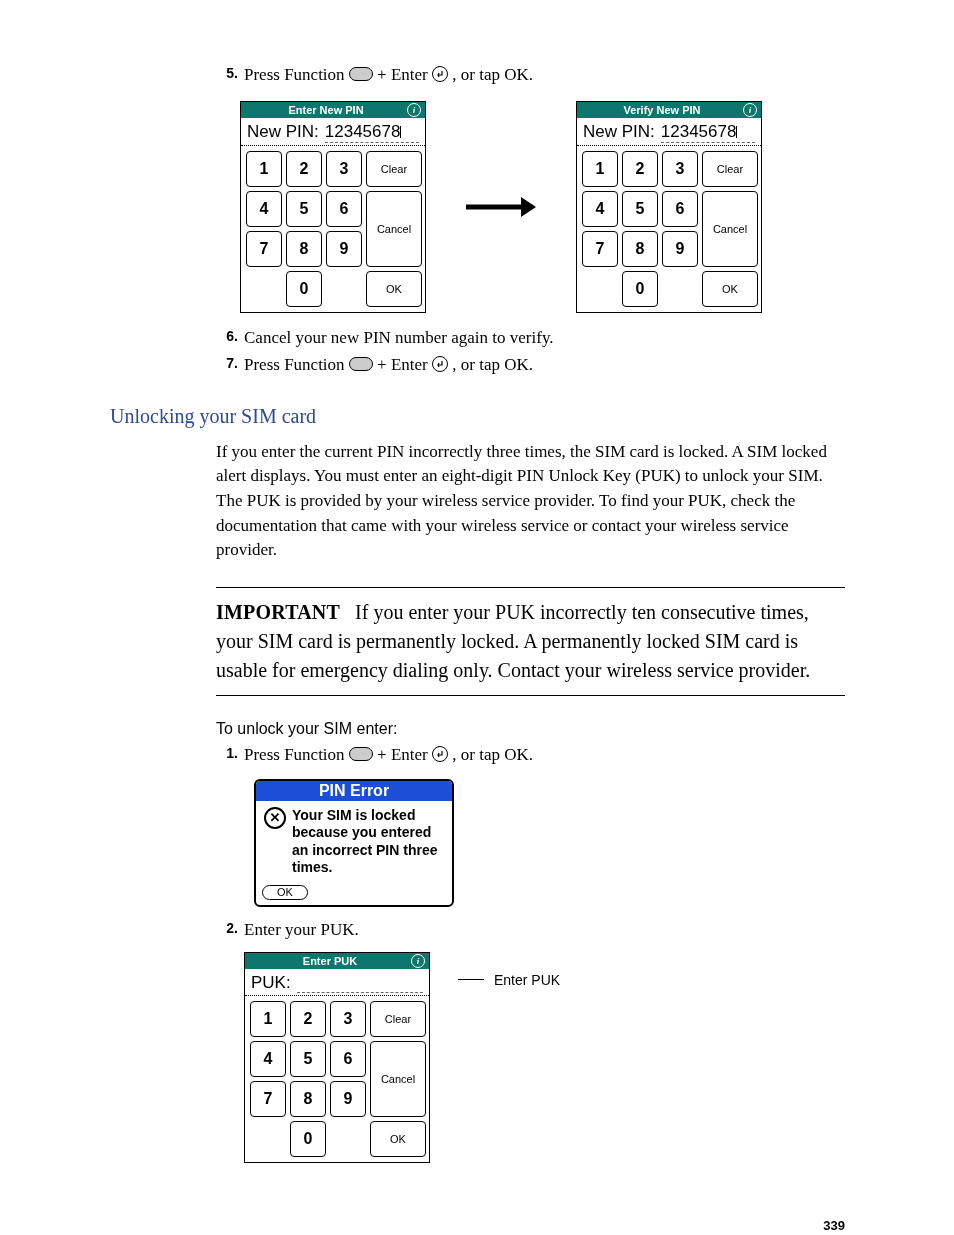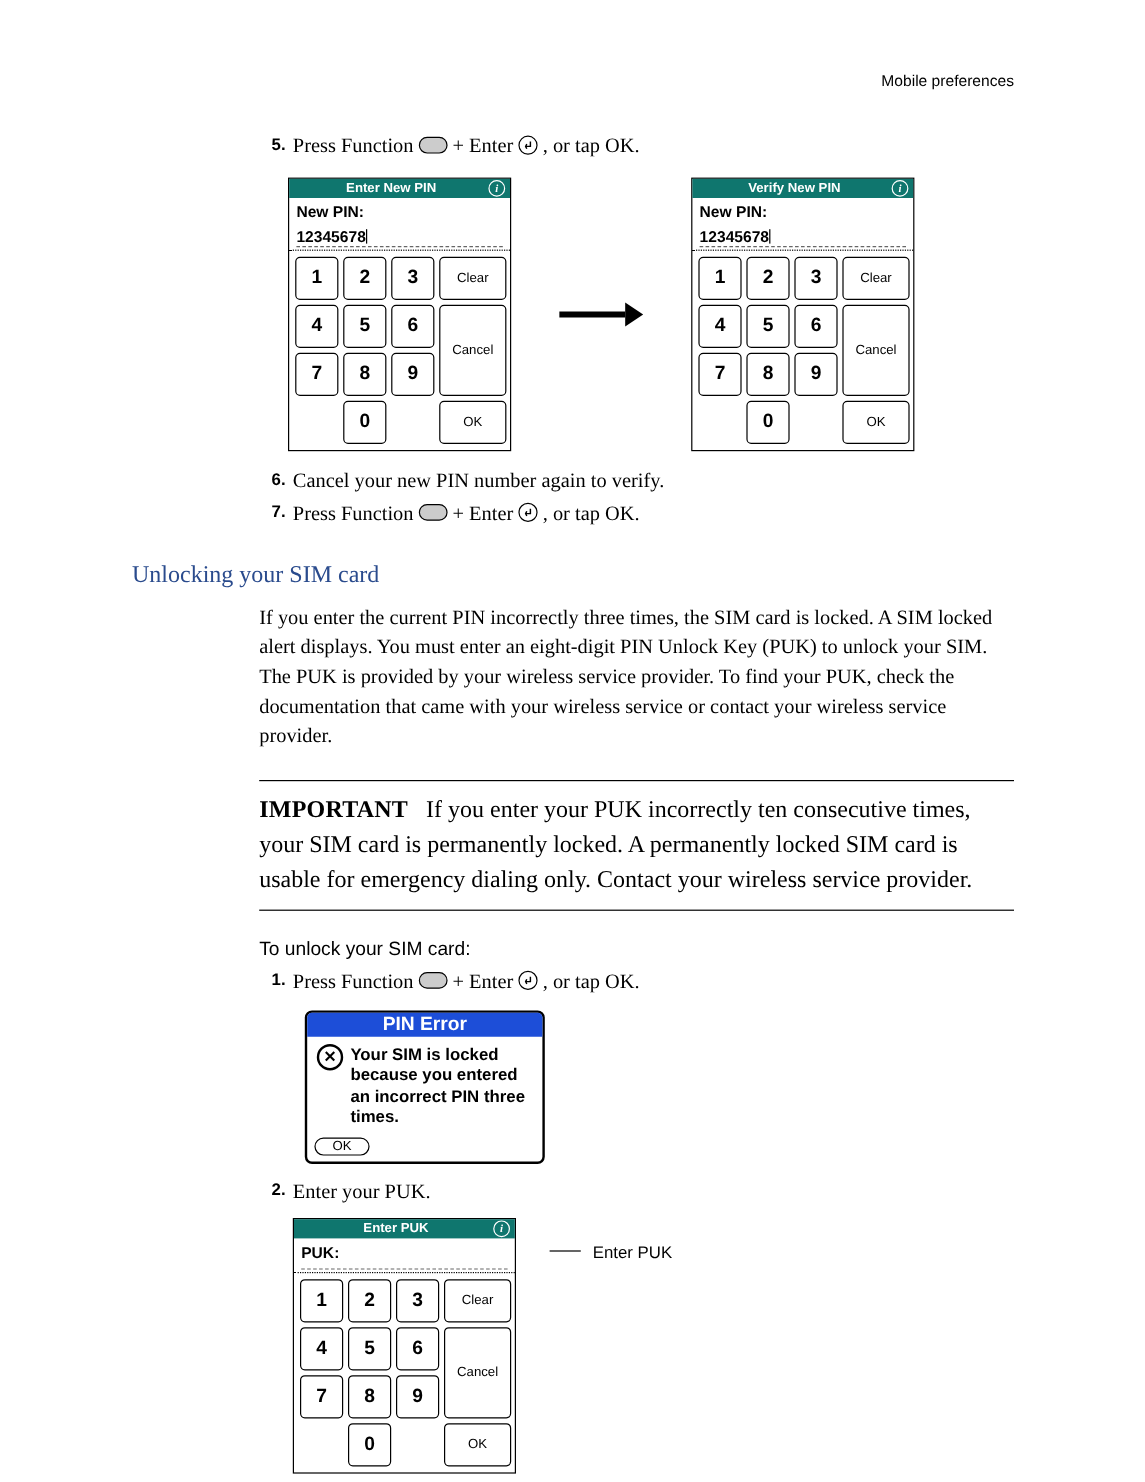--- a/index.html
+++ b/index.html
@@ -85,24 +85,24 @@
     justify-content: space-between;
     align-items: center;
     height: 14px;
   }
   .keypad .titlebar .info {
     width: 12px; height: 12px; border:1.5px solid #fff; border-radius:50%;
     display:flex; align-items:center; justify-content:center; font-size:9px; font-style:italic; font-family:Georgia;
   }
   .keypad .titlebar .ttl { flex:1; text-align:center; }
   .keypad .pinrow {
-    font-size: 13px; font-weight: bold;
+    font-size: 17px; font-weight: normal;
     padding: 4px 6px 2px;
     border-bottom: 1px dotted #000;
-    display:flex; gap:6px;flex-direction:column;
+    display:flex; gap:6px;
   }
   .keypad .pinrow .val { flex:1; border-bottom:1px dashed #666; }
   .keypad .pinrow .cursor { display:inline-block; width:1px; height:12px; background:#000; vertical-align:-1px;}
   .keypad .grid {
     display: grid;
     grid-template-columns: 36px 36px 36px 56px;
     grid-template-rows: 36px 36px 36px 36px;
     gap: 4px;
     padding: 5px;
     align-items: stretch;
@@ -189,21 +189,20 @@
   .pagenum {
     position:absolute; right:0; bottom:-60px;
     font-family: Arial, Helvetica, sans-serif; font-weight:bold; font-size:13px;
   }
 </style>
 </head>
 <body>
 
 <div class="page">
 
-  <div class="header-right">Mobile preferences</div>
 
   <div class="step-row">
     <span class="step-num">5.</span>
     <span class="step-body">
       <span>Press Function </span>
       <span class="btn-oval"></span>
       <span> + Enter </span>
       <span class="btn-enter"><svg width="12" height="12" viewBox="0 0 12 12">
             <path d="M8 3 v4 h-4 M5 5 l-1 2 l1 2" fill="none" stroke="#000" stroke-width="1.2"></path>
           </svg></span>
@@ -299,21 +298,21 @@
   <div class="heading">Unlocking your SIM card</div>
   <p class="para">If you enter the current PIN incorrectly three times, the SIM card is locked. A SIM locked alert displays. You must enter an eight-digit PIN Unlock Key (PUK) to unlock your SIM. The PUK is provided by your wireless service provider. To find your PUK, check the documentation that came with your wireless service or contact your wireless service provider.</p>
 
   <hr class="hr">
   <div class="important">
     <b>IMPORTANT</b>&nbsp;&nbsp;
     <span>If you enter your PUK incorrectly ten consecutive times, your SIM card is permanently locked. A permanently locked SIM card is usable for emergency dialing only. Contact your wireless service provider.</span>
   </div>
   <hr class="hr2">
 
-  <div class="subhead">To unlock your SIM card:</div>
+  <div class="subhead">To unlock your SIM enter:</div>
 
   <div class="step-row">
     <span class="step-num">1.</span>
     <span class="step-body">
       <span>Press Function </span>
       <span class="btn-oval"></span>
       <span> + Enter </span>
       <span class="btn-enter"><svg width="12" height="12" viewBox="0 0 12 12">
             <path d="M8 3 v4 h-4 M5 5 l-1 2 l1 2" fill="none" stroke="#000" stroke-width="1.2"></path>
           </svg></span>

